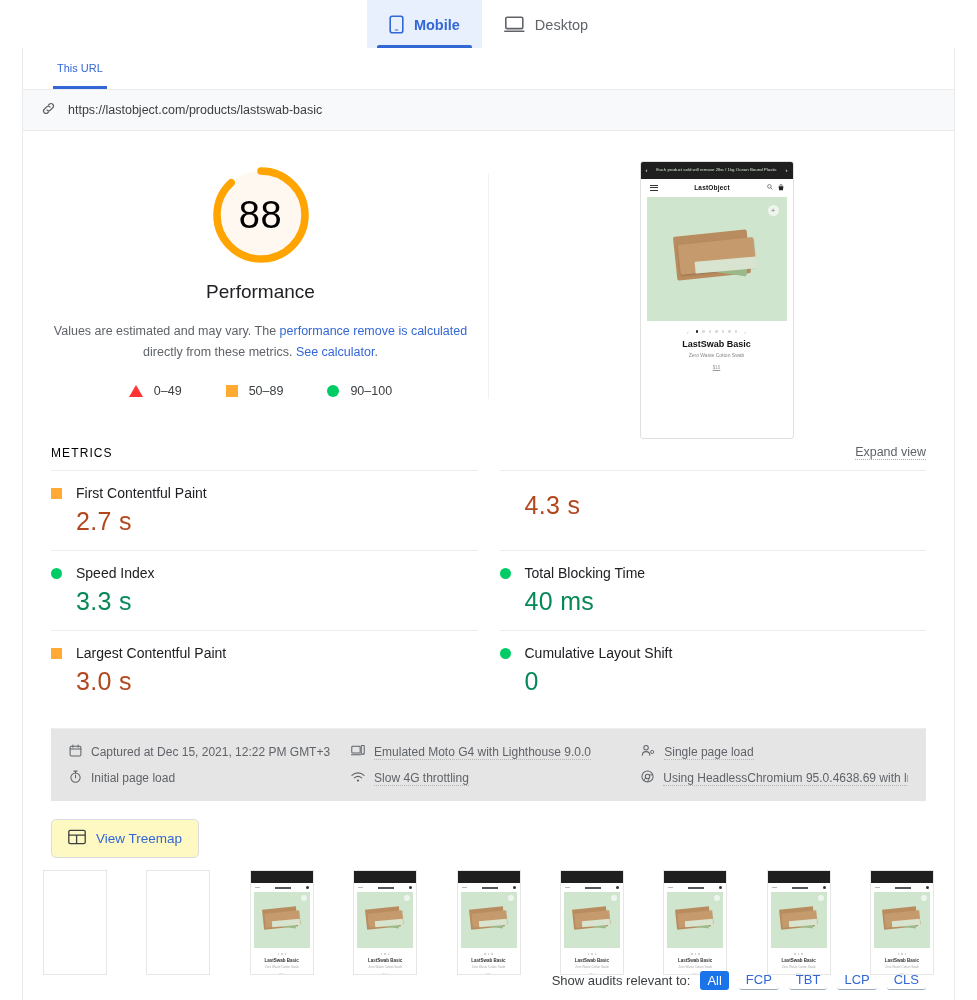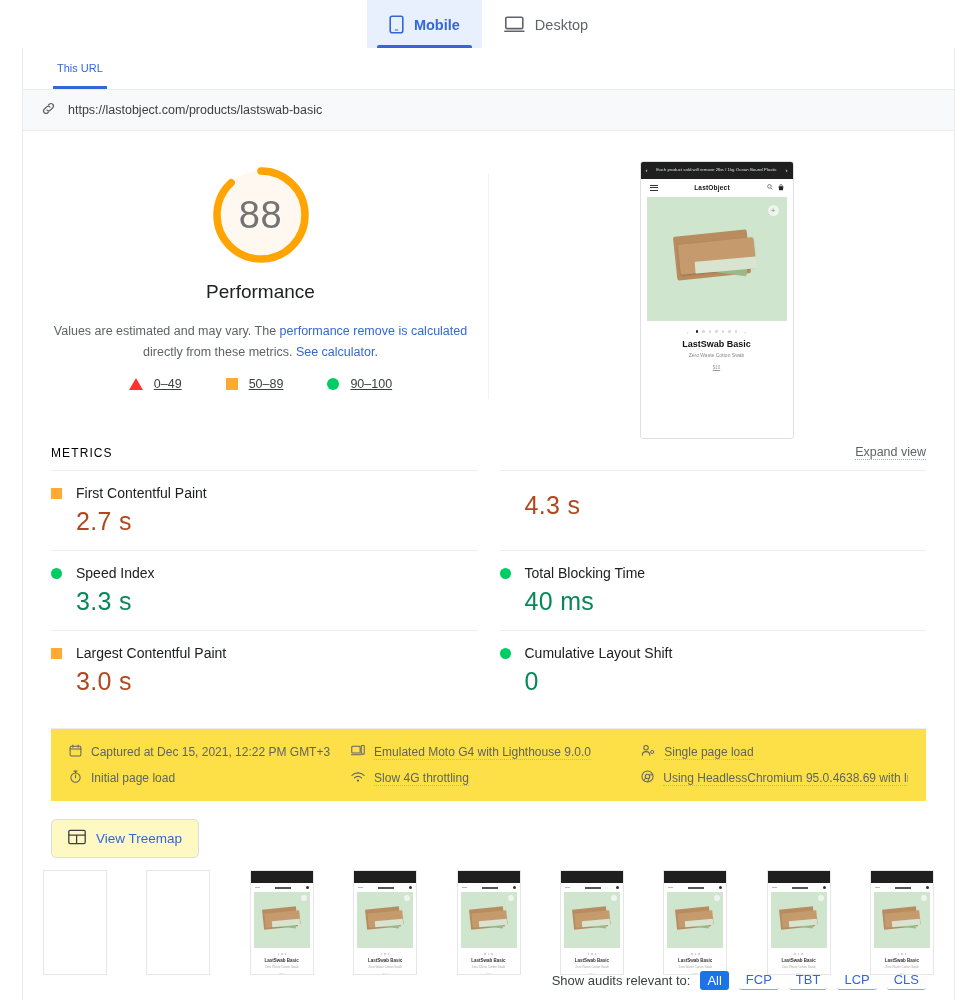--- a/index.html
+++ b/index.html
@@ -52,34 +52,34 @@
 
   
   .summary { display: flex; padding: 30px 10px 6px 10px; min-height: 270px; }
   .gauge-col {
     flex: 1 1 0; display: flex; flex-direction: column; align-items: center;
     padding-top: 2px;
   }
   .gauge-wrap { position: relative; width: 104px; height: 104px; }
   .gauge-num {
     position: absolute; inset: 0; display: flex; align-items: center;
-    justify-content: center; font-size: 38px; color: #737373;
+    justify-content: center; font-size: 38px; color: #000000;
     letter-spacing: 0.5px;
   }
   .gauge-label { margin-top: 14px; font-size: 19px; color: #202124; }
 
   .gauge-note {
     margin-top: 18px; font-size: 12.5px; color: #5f6368;
     text-align: center; line-height: 1.65; max-width: 420px;
   }
   .gauge-note a { color: #3367d6; text-decoration: none; }
 
   .legend {
     display: flex; gap: 44px; justify-content: center;
-    margin-top: 15px; font-size: 12.5px; color: #3c4043; text-decoration: underline;
+    margin-top: 22px; font-size: 12.5px; color: #3c4043;
   }
   .legend-item { display: flex; align-items: center; gap: 11px; }
   .sw-tri {
     width: 0; height: 0; border-left: 7px solid transparent;
     border-right: 7px solid transparent; border-bottom: 12px solid #f33;
   }
   .sw-sq { width: 12px; height: 12px; background: #fa3; }
   .sw-ci { width: 12px; height: 12px; border-radius: 50%; background: #0c6; }
 
   .divider-v { width: 1px; background: #f1f1f1; margin: 12px 0 40px 0; }
@@ -161,21 +161,21 @@
   .metric-top { display: flex; align-items: center; gap: 14px; }
   .m-sq { width: 11px; height: 11px; background: #fa3; flex: none; }
   .m-ci { width: 11px; height: 11px; border-radius: 50%; background: #0c6; flex: none; }
   .m-name { font-size: 14px; color: #202124; }
   .m-val { font-size: 25px; margin: 6px 0 0 25px; letter-spacing: .3px; }
   .m-val.orange { color: #b2471e; }
   .m-val.green { color: #068857; }
 
   
   .env {
-    margin: 18px 28px 0 28px; background: #fde047;
+    margin: 18px 28px 0 28px; background: #e5e5e5;
     display: grid; grid-template-columns: 1.02fr 1.05fr 1fr;
     padding: 12px 18px 12px 18px; gap: 4px 10px;
     border-top: 1px solid #ededed;
   }
   .env-item {
     display: flex; align-items: center; gap: 9px;
     font-size: 12px; color: #5f6368; padding: 3px 0; white-space: nowrap;
     overflow: hidden;
   }
   .env-item .txt.dotted { border-bottom: 1px dotted #b5b5b5; }

